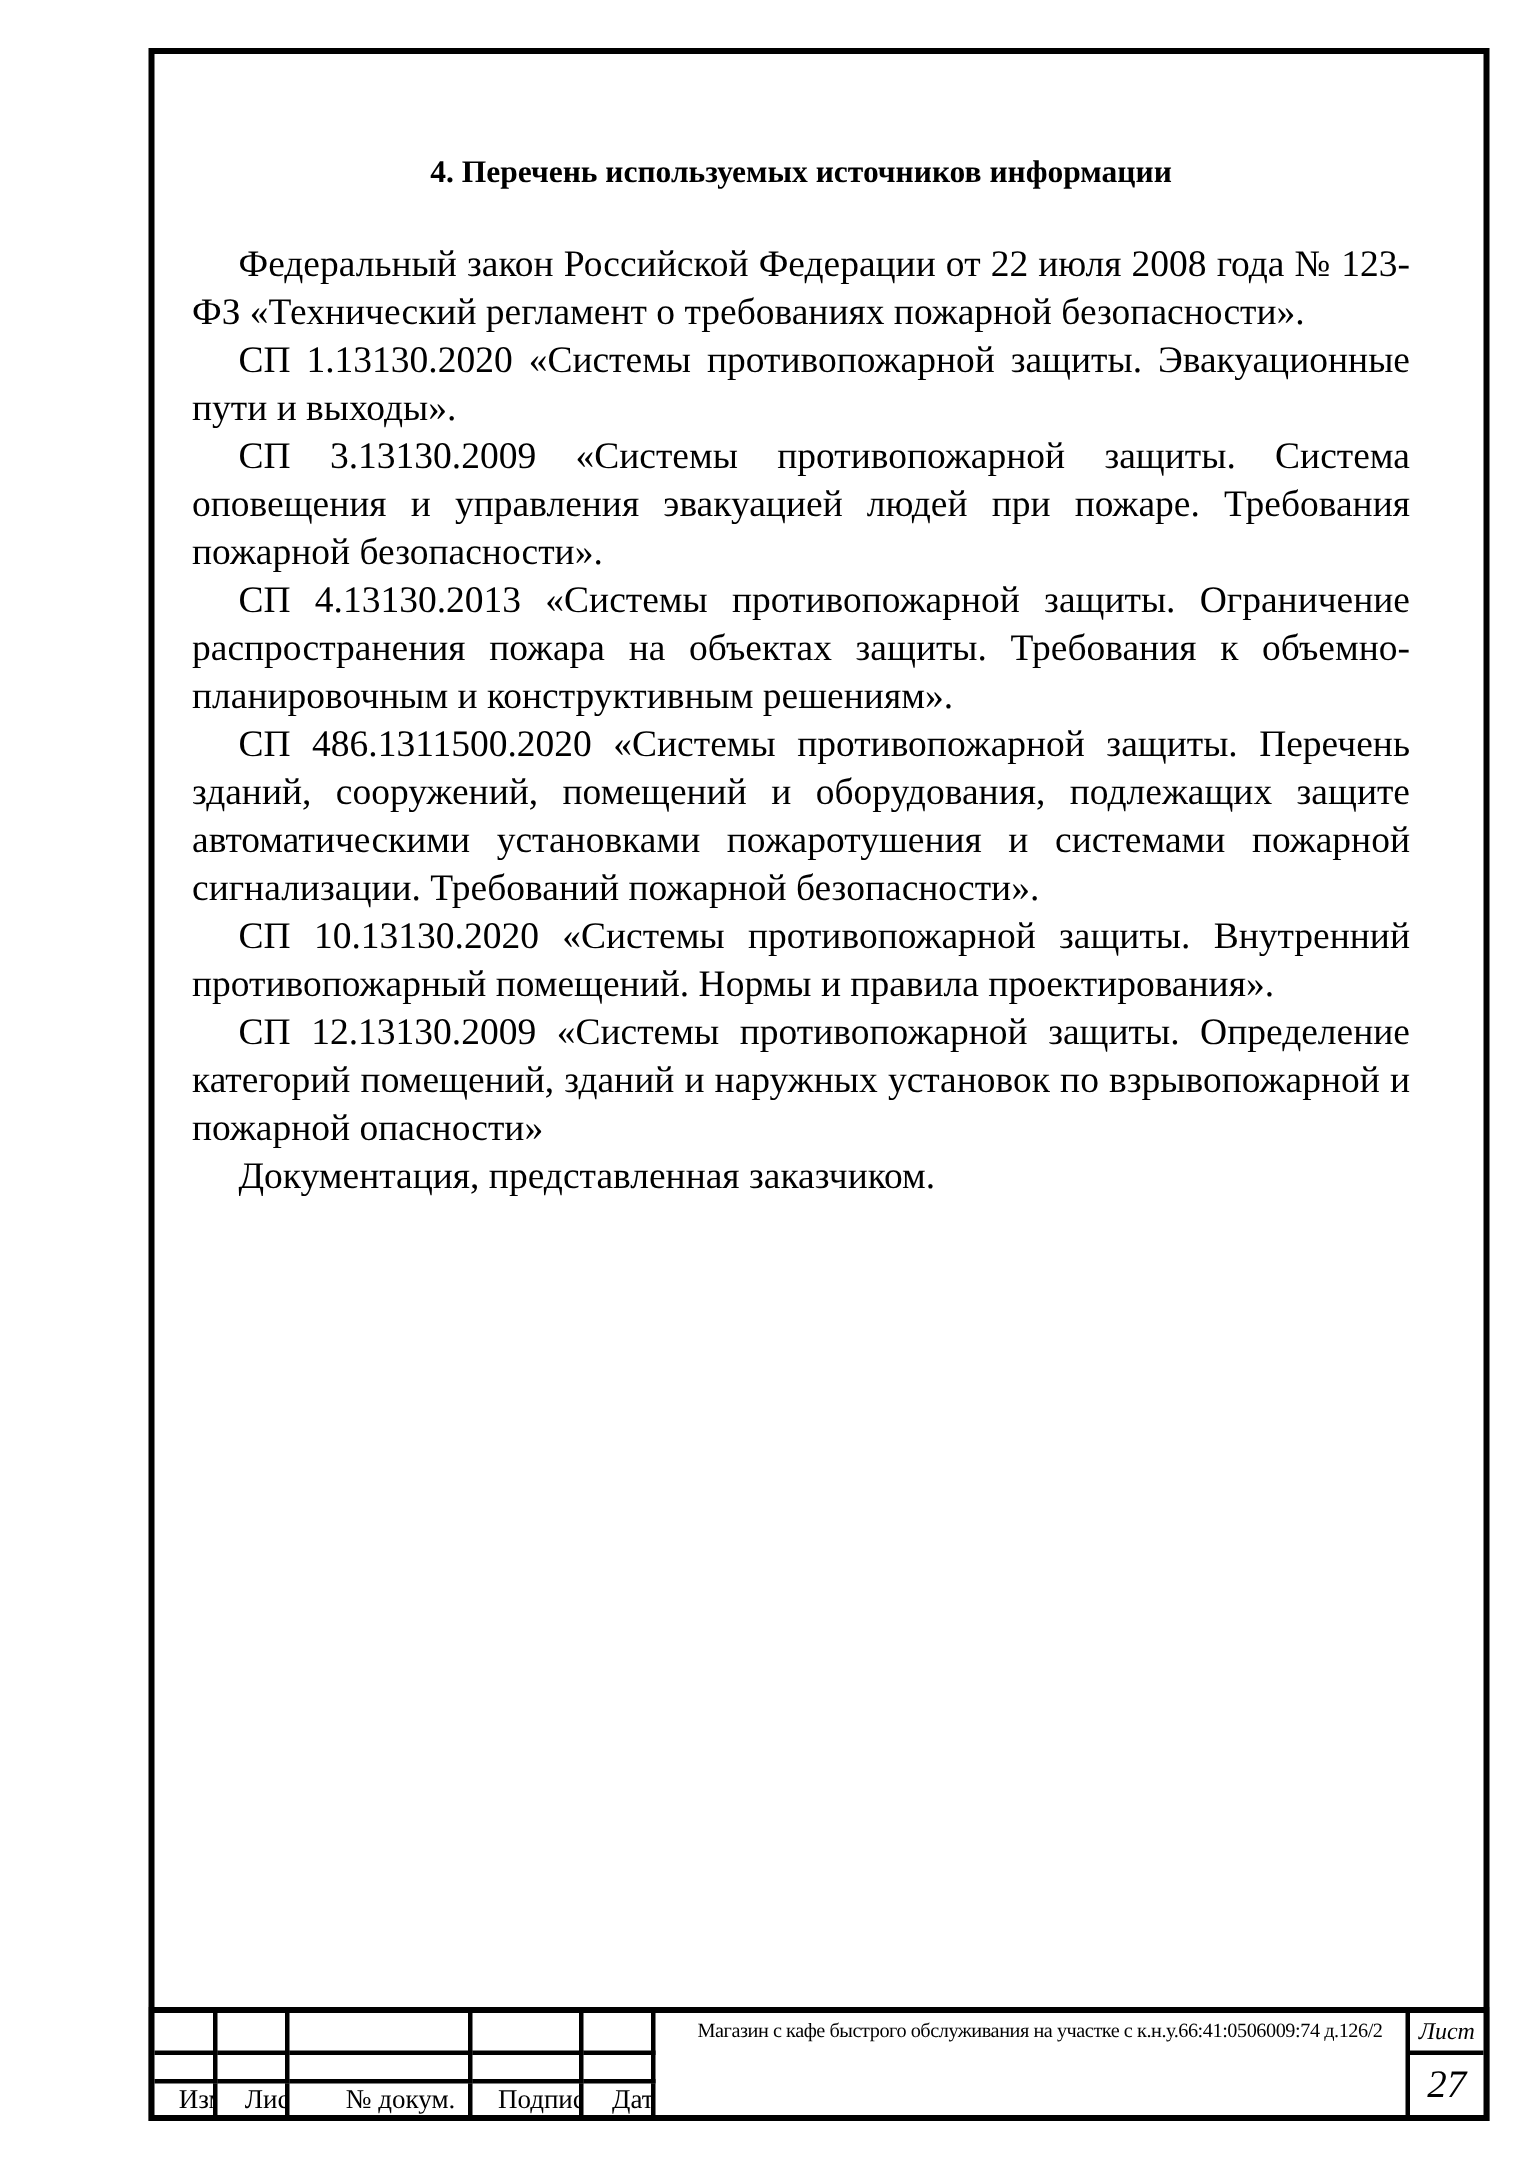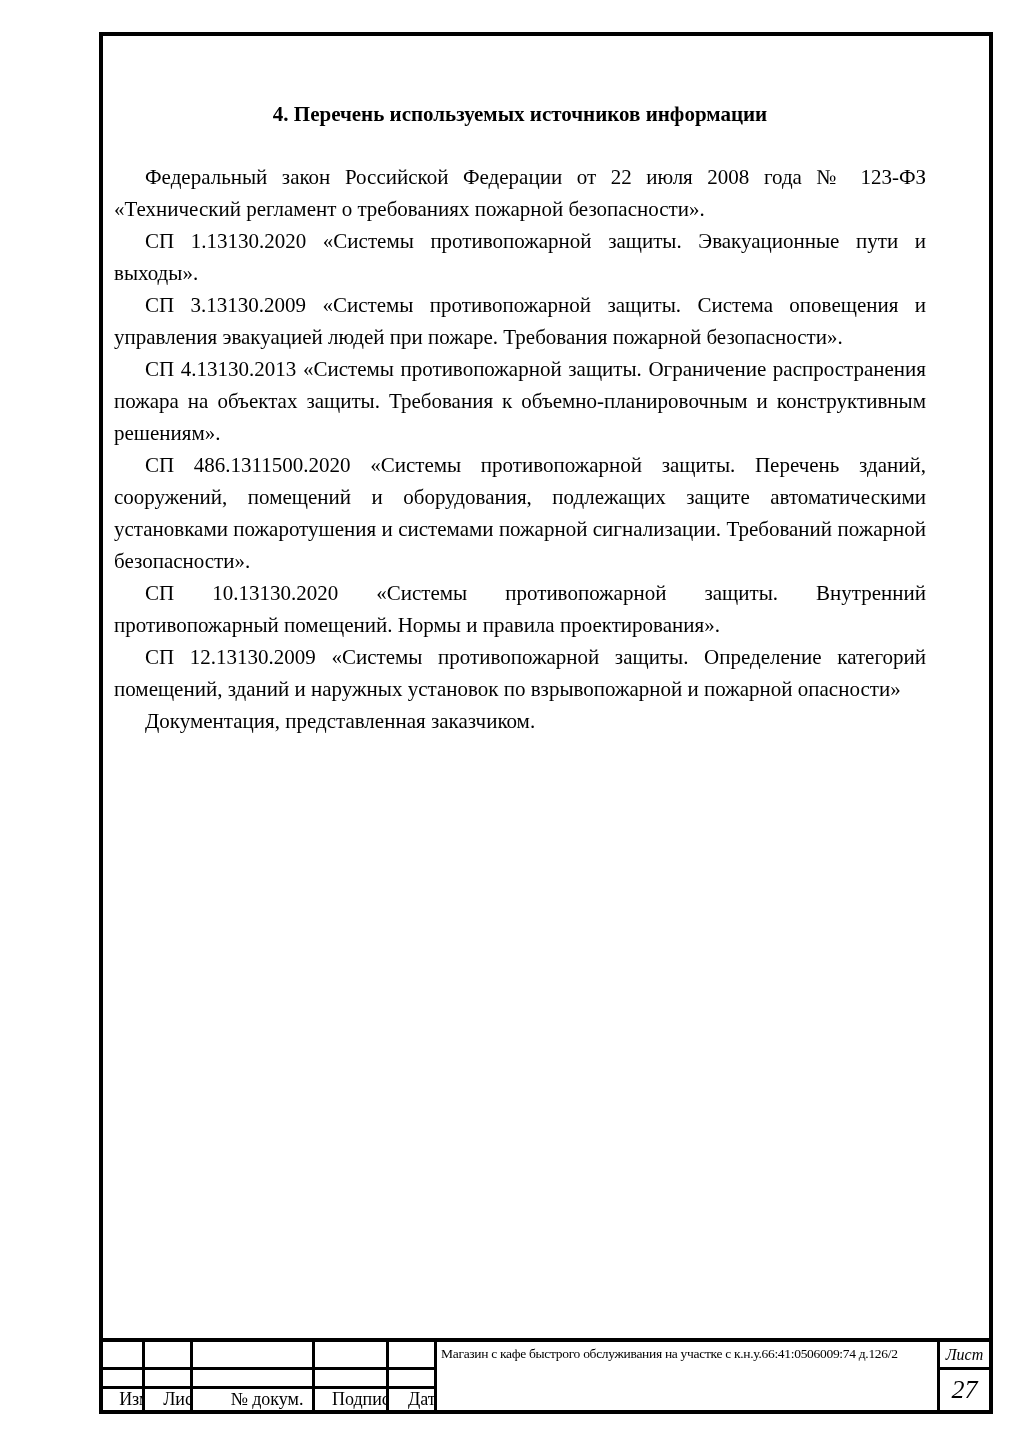--- a/index.html
+++ b/index.html
@@ -13,32 +13,32 @@
   }
   .page-frame {
     position: absolute;
     left: 99px; top: 32px;
     width: 894px; height: 1382px;
     border: 4px solid #000;
     background: #fff;
   }
   .content {
     position: absolute;
-    left: 114px; top: 98px;
+    left: 128px; top: 98px;
     width: 812px;
   }
   .doc-title {
     font-weight: bold;
     font-size: 21px;
     line-height: 32px;
     text-align: center;
     margin-bottom: 31px;
   }
   .body-text p {
-    font-size: 21px;
+    font-size: 25px;
     line-height: 32px;
     text-align: justify;
     text-indent: 31px;
     margin: 0;
   }
   
   .stamp {
     position: absolute;
     left: 99px; top: 1338px;
     width: 894px; height: 76px;
@@ -69,20 +69,21 @@
   }
   .stamp-center {
     flex: 1 1 auto;
     border-right: 3px solid #000;
     padding: 2px 3px 0 4px;
     font-size: 13.5px;
     line-height: 20px;
     letter-spacing: -0.3px;
     white-space: nowrap;
     overflow: hidden;
+    margin-left: 24px;
   }
   .stamp-right {
     flex: 0 0 49px;
     display: flex;
     flex-direction: column;
   }
   .sheet-label {
     height: 28px;
     border-bottom: 3px solid #000;
     display: flex;

